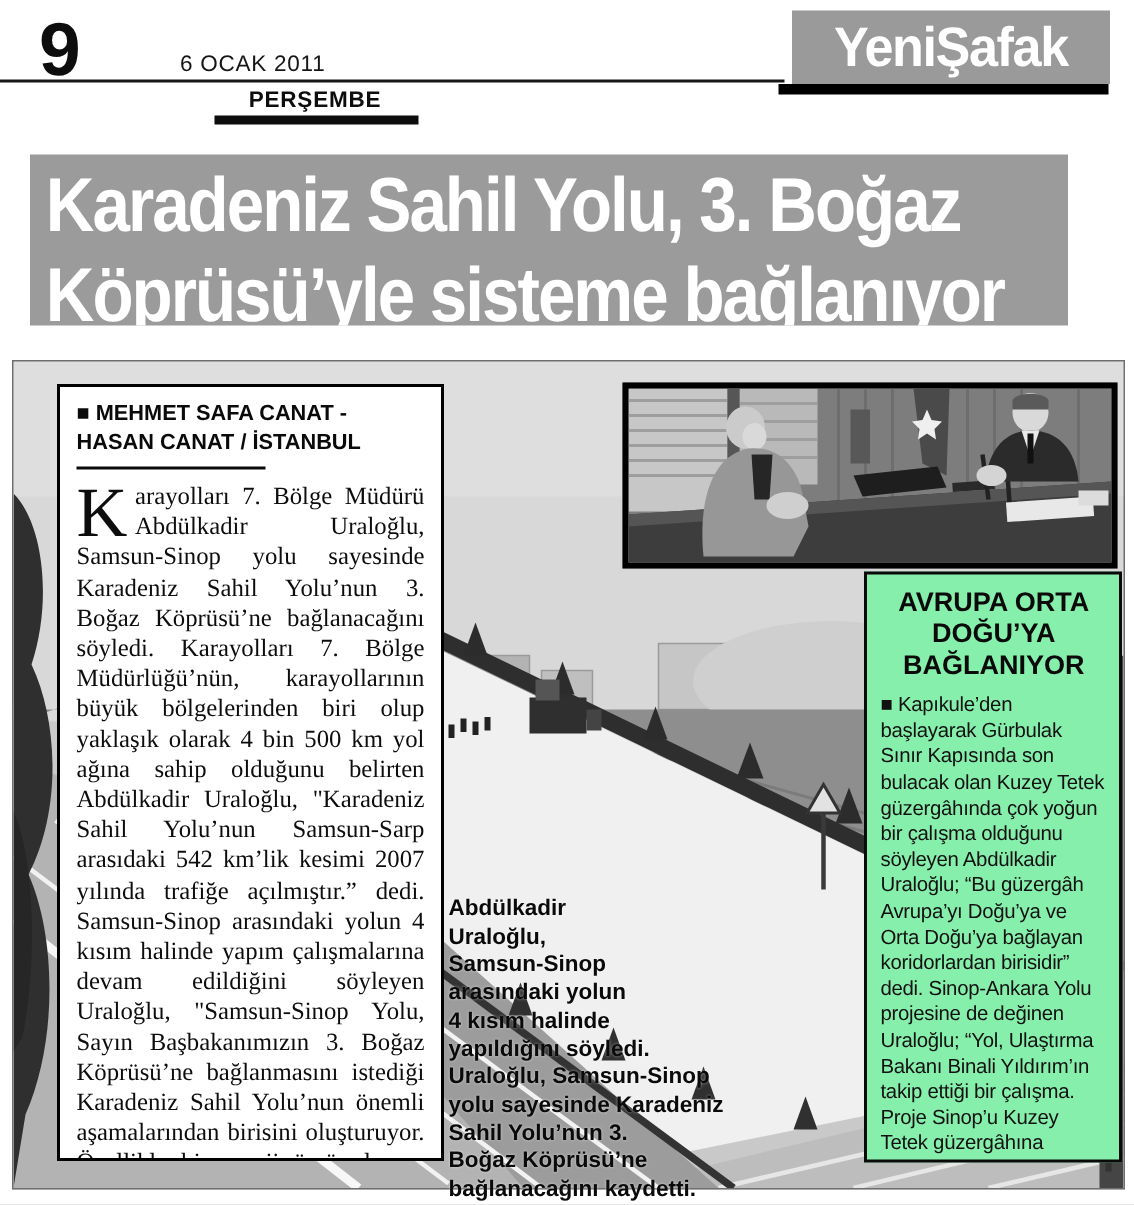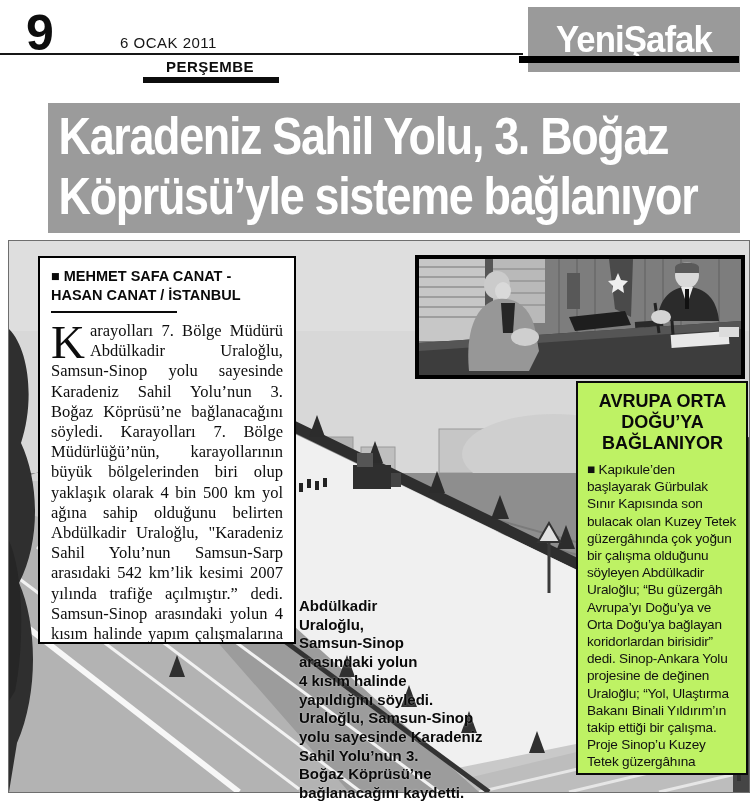--- a/index.html
+++ b/index.html
@@ -8,58 +8,58 @@
 
   
   .page-number{position:absolute;left:26px;top:4px;font-size:50px;font-weight:bold;
                letter-spacing:-2px;color:#0d0d0d;}
   .issue-date{position:absolute;left:120px;top:34px;width:180px;
               font-size:15px;letter-spacing:.5px;color:#161616;}
   .header-rule{position:absolute;left:0;top:53px;width:523px;height:2px;background:#161616;}
   .issue-day{position:absolute;left:120px;top:58px;width:180px;text-align:center;
              font-size:15px;font-weight:bold;letter-spacing:.5px;color:#0d0d0d;}
   .day-bar{position:absolute;left:143px;top:77px;width:136px;height:6px;background:#0d0d0d;}
-  .logo-box{position:absolute;left:528px;top:7px;width:212px;height:65px;background:#9a9a9a;
+  .logo-box{position:absolute;left:528px;top:7px;width:212px;height:49px;background:#9a9a9a;
             display:flex;align-items:center;justify-content:center;}
   .logo-text{color:#fff;font-weight:bold;font-size:37px;letter-spacing:-1px;
              transform:scaleX(.94);white-space:nowrap;}
   .logo-bar{position:absolute;left:519px;top:56px;width:220px;height:7px;background:#000;}
 
   
-  .headline-banner{position:absolute;left:48px;top:103px;width:692px;height:130px;
+  .headline-banner{position:absolute;left:20px;top:103px;width:692px;height:114px;
                    background:#9b9b9b;overflow:hidden;}
   .headline-text{white-space:pre-line;color:#fff;font-weight:bold;font-size:51px;
                  line-height:60px;letter-spacing:-1.5px;transform:scaleX(.88);
                  transform-origin:0 50%;padding:4px 0 0 12px;width:114%;}
 
   
   .road-photo{position:absolute;left:8px;top:240px;width:740px;height:551px;
               border:1px solid #6e6e6e;background:#c9c9c9;z-index:1;overflow:hidden;}
   .road-photo svg{display:block;width:100%;height:100%;}
 
   
-  .main-article-box{position:absolute;left:38px;top:256px;width:258px;height:388px;
+  .main-article-box{position:absolute;left:38px;top:256px;width:258px;height:518px;
                     background:#fff;border:2px solid #000;box-sizing:border-box;
                     padding:9px 11px 0 11px;z-index:3;overflow:hidden;}
   .byline{font-size:14.5px;font-weight:bold;line-height:19px;letter-spacing:0;color:#0a0a0a;}
   .byline-underline{width:126px;height:2px;background:#0a0a0a;margin:6px 0 8px 0;}
   .article-body{font-family:"Liberation Serif",serif;font-size:16.5px;line-height:20.2px;
                 text-align:justify;color:#0d0d0d;}
   .drop-cap{float:left;font-size:47px;line-height:38px;padding:2px 5px 0 0;
             font-family:"Liberation Serif",serif;}
 
   
   .office-photo{position:absolute;left:415px;top:255px;width:330px;height:124px;
                 border:4px solid #000;box-sizing:border-box;background:#8a8a8a;z-index:3;
                 overflow:hidden;}
   .office-photo svg{display:block;width:100%;height:100%;}
 
   
   .sidebar-box{position:absolute;left:576px;top:381px;width:172px;height:394px;
-               background:#bef264;border:2px solid #0a0a0a;box-sizing:border-box;
+               background:#86efac;border:2px solid #0a0a0a;box-sizing:border-box;
                padding:8px 8px 0 9px;z-index:3;overflow:hidden;}
   .sidebar-title{white-space:pre-line;text-align:center;font-weight:bold;font-size:18px;
                  line-height:21px;color:#0a0a0a;margin-bottom:7px;}
   .sidebar-body{font-size:13.6px;line-height:17.2px;color:#111;letter-spacing:-.2px;}
 
   
   .photo-caption{position:absolute;left:299px;top:562px;width:190px;z-index:2;
                  white-space:pre-line;font-weight:bold;font-size:15px;line-height:18.7px;
                  color:#0a0a0a;text-shadow:0 0 2px rgba(255,255,255,.55);margin-top:35px;}
 </style>

